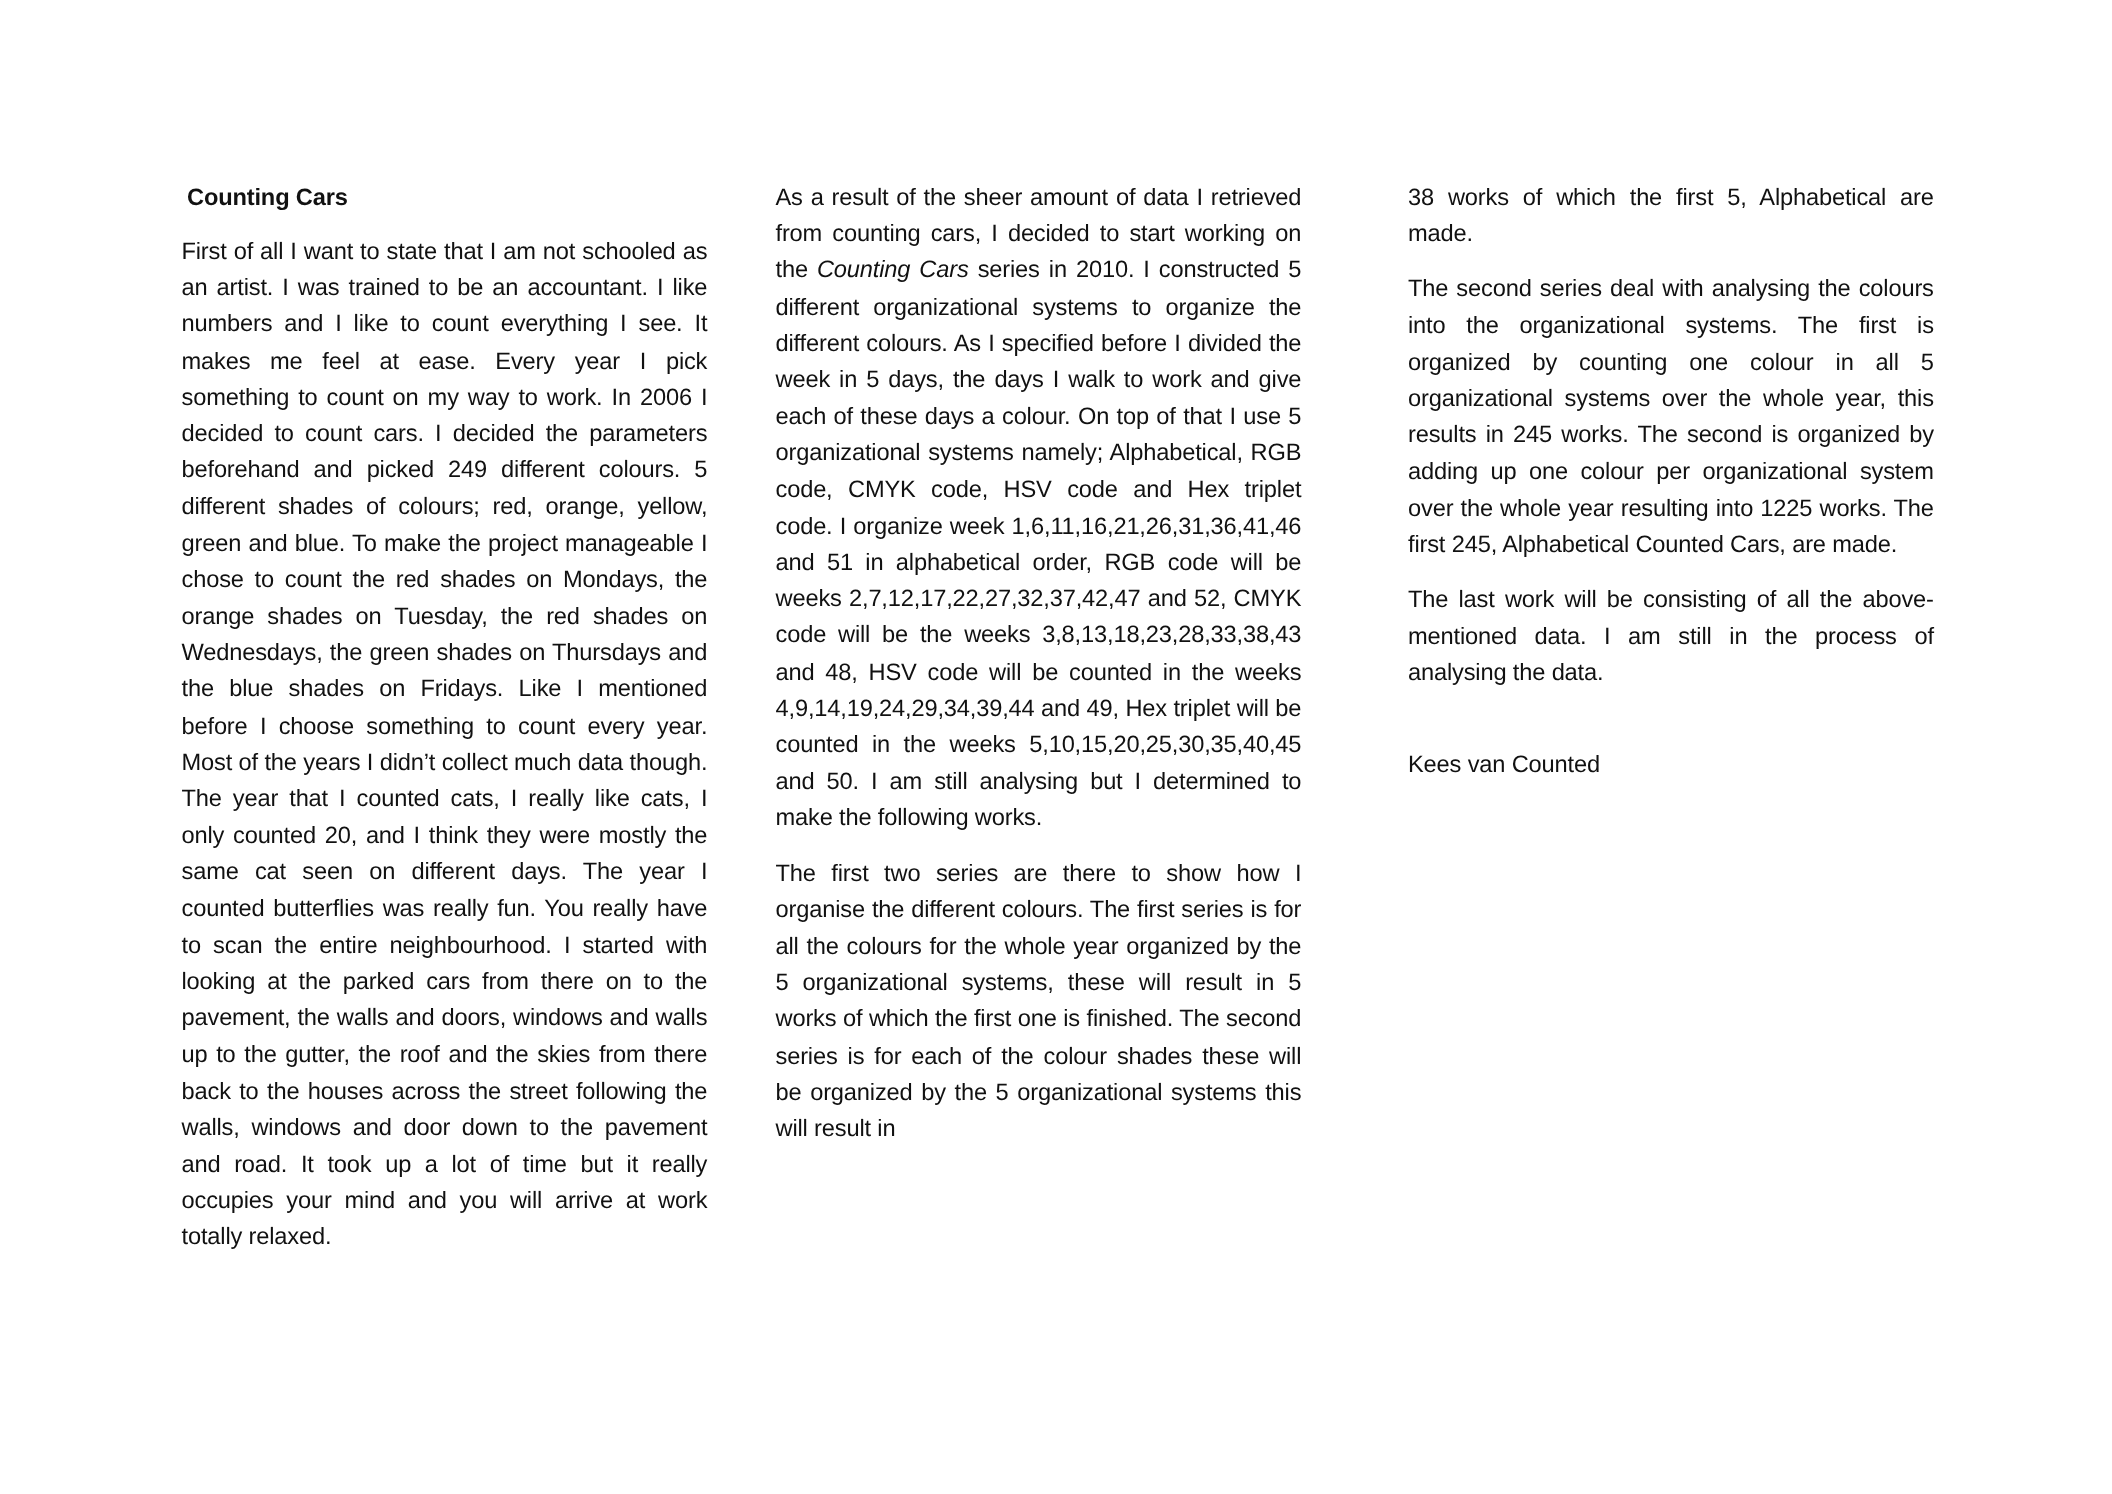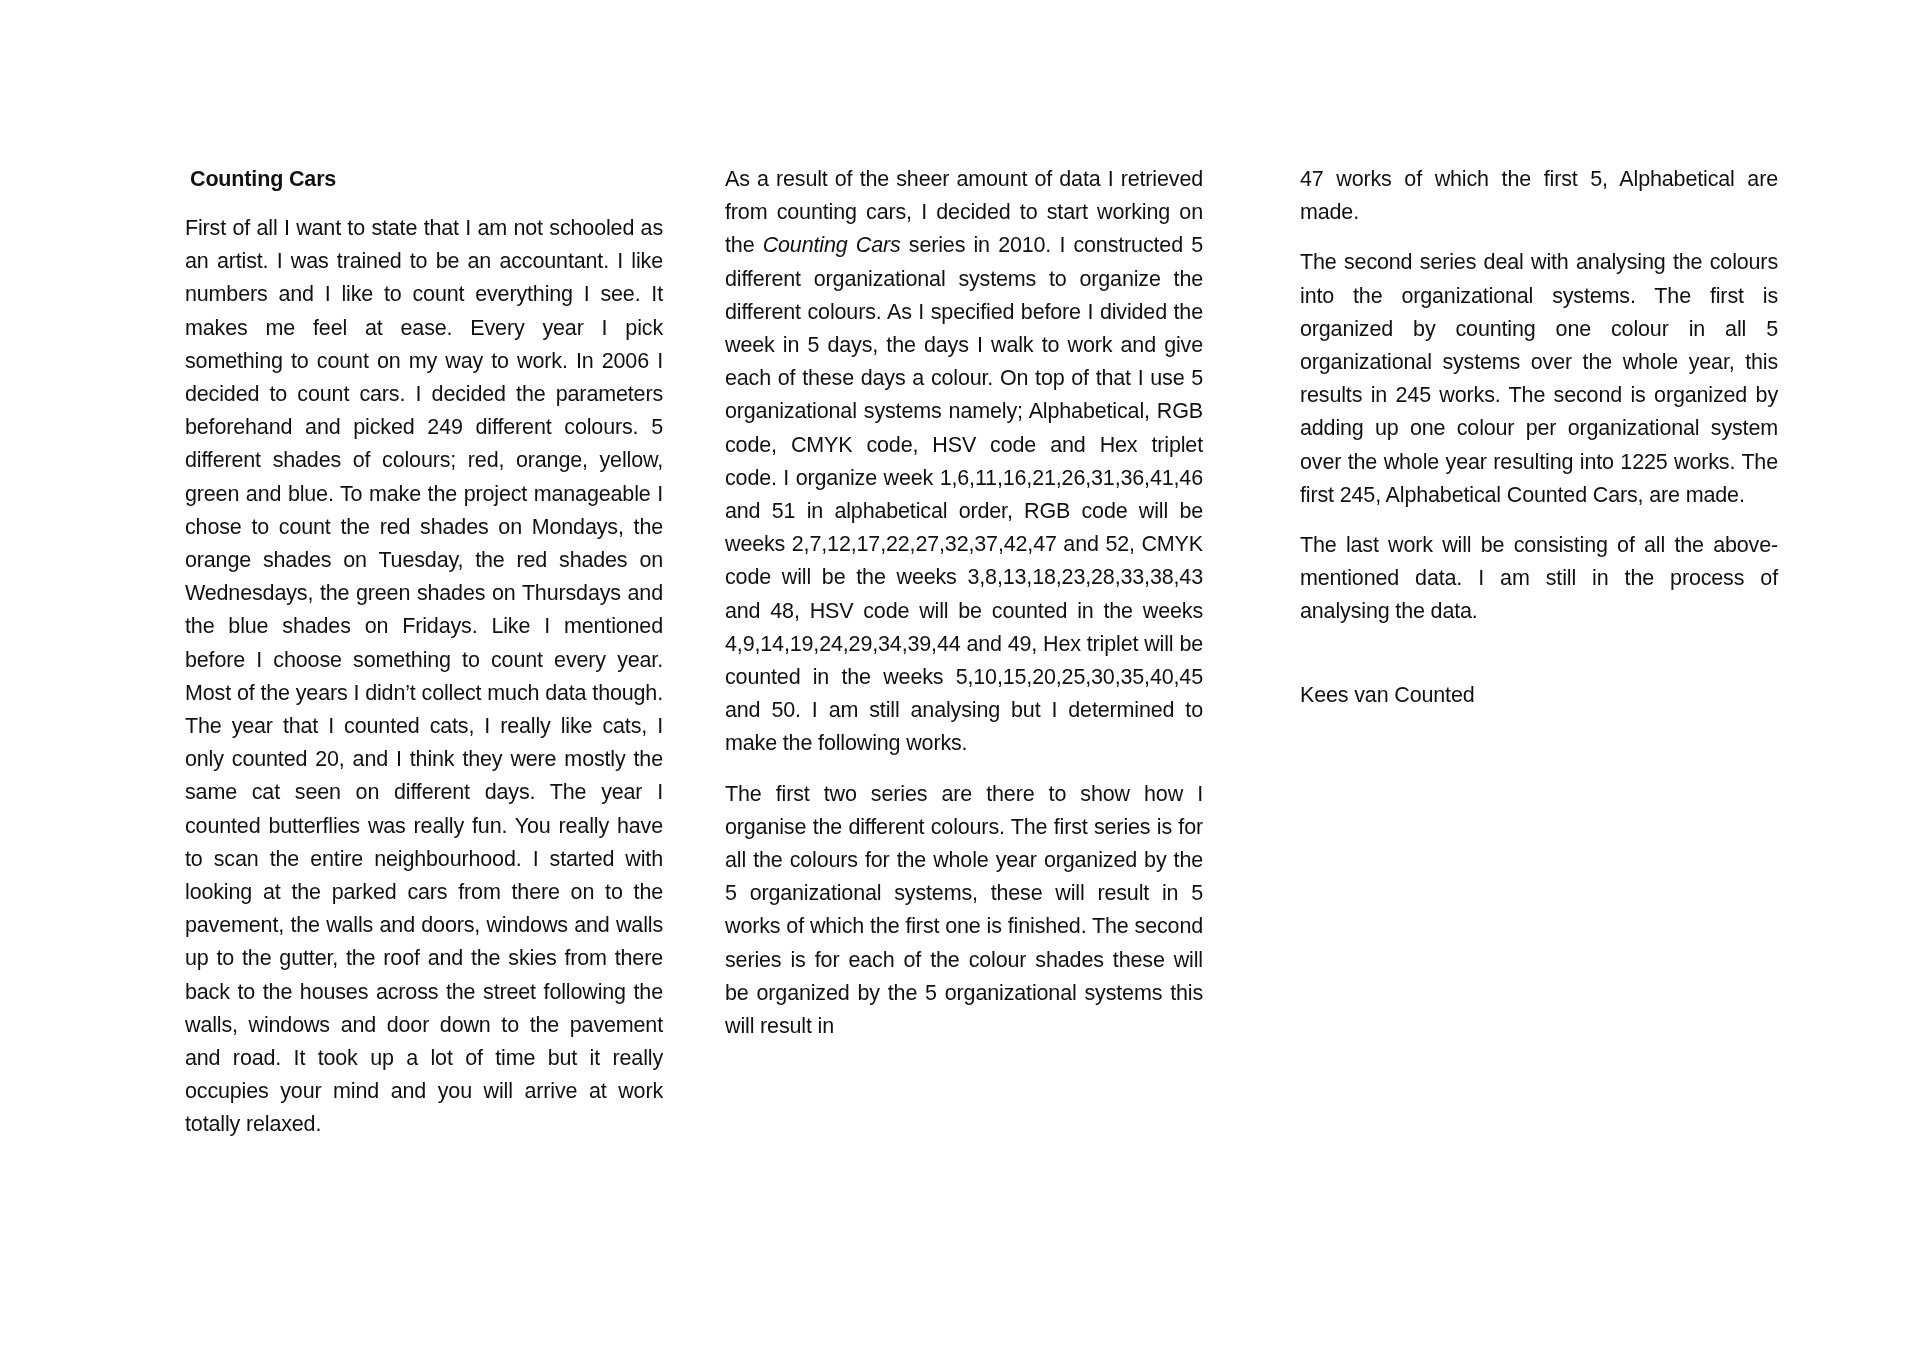--- a/index.html
+++ b/index.html
@@ -14,21 +14,20 @@
       overflow: hidden;
       color: #111111;
       font-family: "Liberation Sans", "DejaVu Sans", sans-serif;
     }
     .page {
       position: absolute;
       left: 0; top: 0;
       width: 1552px;
       height: 1358px;
       background: #ffffff;
-      margin-left: 20px;
     }
     .column {
       position: absolute;
       top: 163px;
       width: 478px;
       font-size: 21.5px;
       line-height: 33.2px;
       text-align: justify;
       letter-spacing: -0.15px;
       word-spacing: 0px;
@@ -61,19 +60,19 @@
     <div class="title">Counting Cars</div>
     <p>First of all I want to state that I am not schooled as an artist. I was trained to be an accountant. I like numbers and I like to count everything I see. It makes me feel at ease. Every year I pick something to count on my way to work. In 2006 I decided to count cars. I decided the parameters beforehand and picked 249 different colours. 5 different shades of colours; red, orange, yellow, green and blue. To make the project manageable I chose to count the red shades on Mondays, the orange shades on Tuesday, the red shades on Wednesdays, the green shades on Thursdays and the blue shades on Fridays. Like I mentioned before I choose something to count every year. Most of the years I didn’t collect much data though. The year that I counted cats, I really like cats, I only counted 20, and I think they were mostly the same cat seen on different days. The year I counted butterflies was really fun. You really have to scan the entire neighbourhood. I started with looking at the parked cars from there on to the pavement, the walls and doors, windows and walls up to the gutter, the roof and the skies from there back to the houses across the street following the walls, windows and door down to the pavement and road. It took up a lot of time but it really occupies your mind and you will arrive at work totally relaxed.</p>
   </div>
 
   <div class="column col-2">
     <p><span>As a result of the sheer amount of data I retrieved from counting cars, I decided to start working on the </span><em>Counting Cars</em><span> series in 2010. I constructed 5 different organizational systems to organize the different colours. As I specified before I divided the week in 5 days, the days I walk to work and give each of these days a colour. On top of that I use 5 organizational systems namely; Alphabetical, RGB code, CMYK code, HSV code and Hex triplet code. I organize week 1,6,11,16,21,26,31,36,41,46 and 51 in alphabetical order, RGB code will be weeks 2,7,12,17,22,27,32,37,42,47 and 52, CMYK code will be the weeks 3,8,13,18,23,28,33,38,43 and 48, HSV code will be counted in the weeks 4,9,14,19,24,29,34,39,44 and 49, Hex triplet will be counted in the weeks 5,10,15,20,25,30,35,40,45 and 50. I am still analysing but I determined to make the following works.</span></p>
     <p>The first two series are there to show how I organise the different colours. The first series is for all the colours for the whole year organized by the 5 organizational systems, these will result in 5 works of which the first one is finished. The second series is for each of the colour shades these will be organized by the 5 organizational systems this will result in</p>
   </div>
 
   <div class="column col-3">
-    <p>47 works of which the first 5, Alphabetical are made.</p>
+    <p>38 works of which the first 5, Alphabetical are made.</p>
     <p>The second series deal with analysing the colours into the organizational systems. The first is organized by counting one colour in all 5 organizational systems over the whole year, this results in 245 works. The second is organized by adding up one colour per organizational system over the whole year resulting into 1225 works. The first 245, Alphabetical Counted Cars, are made.</p>
     <p>The last work will be consisting of all the above-mentioned data. I am still in the process of analysing the data.</p>
     <div class="signature">Kees van Counted</div>
   </div>
 
 </div>
 
 </body></html>

